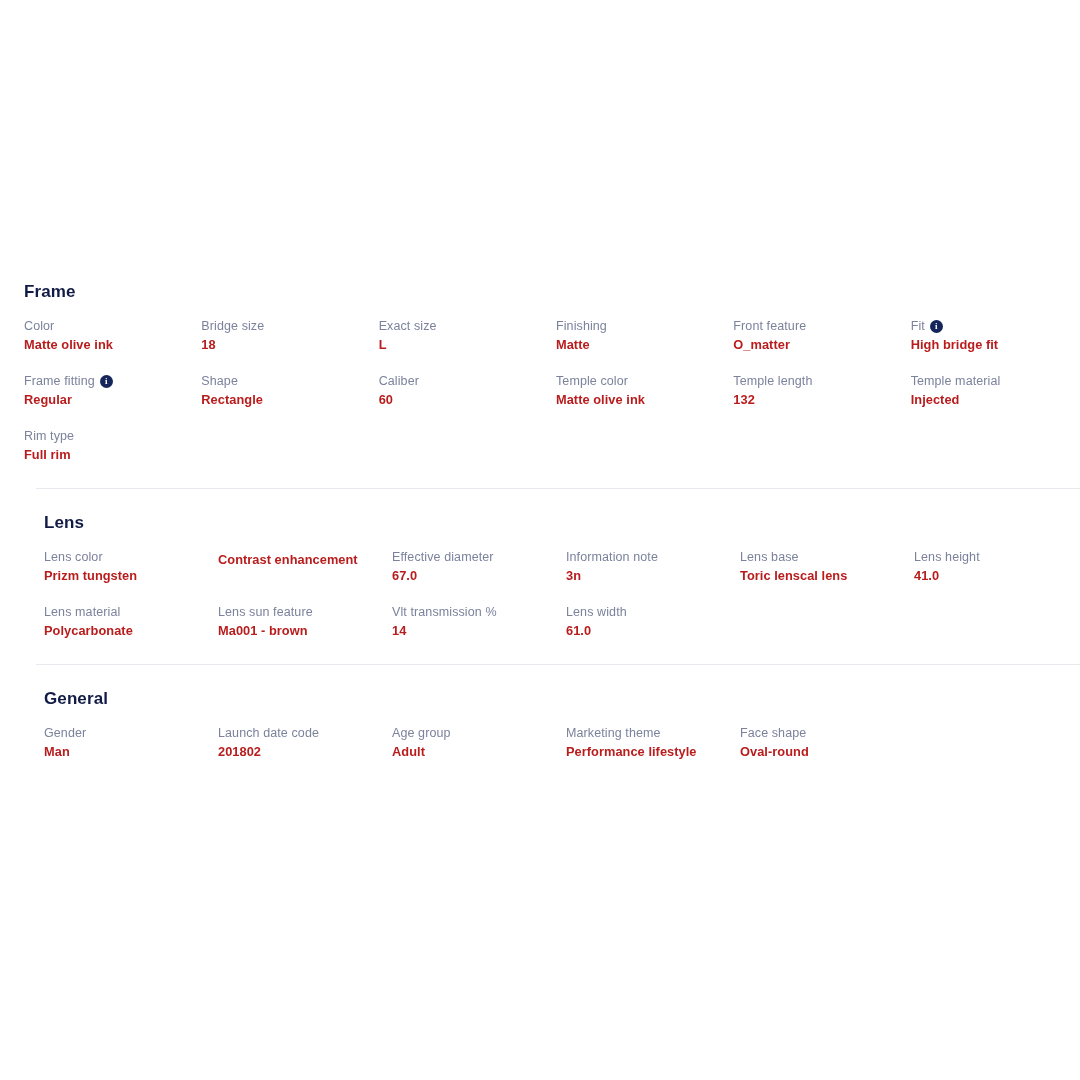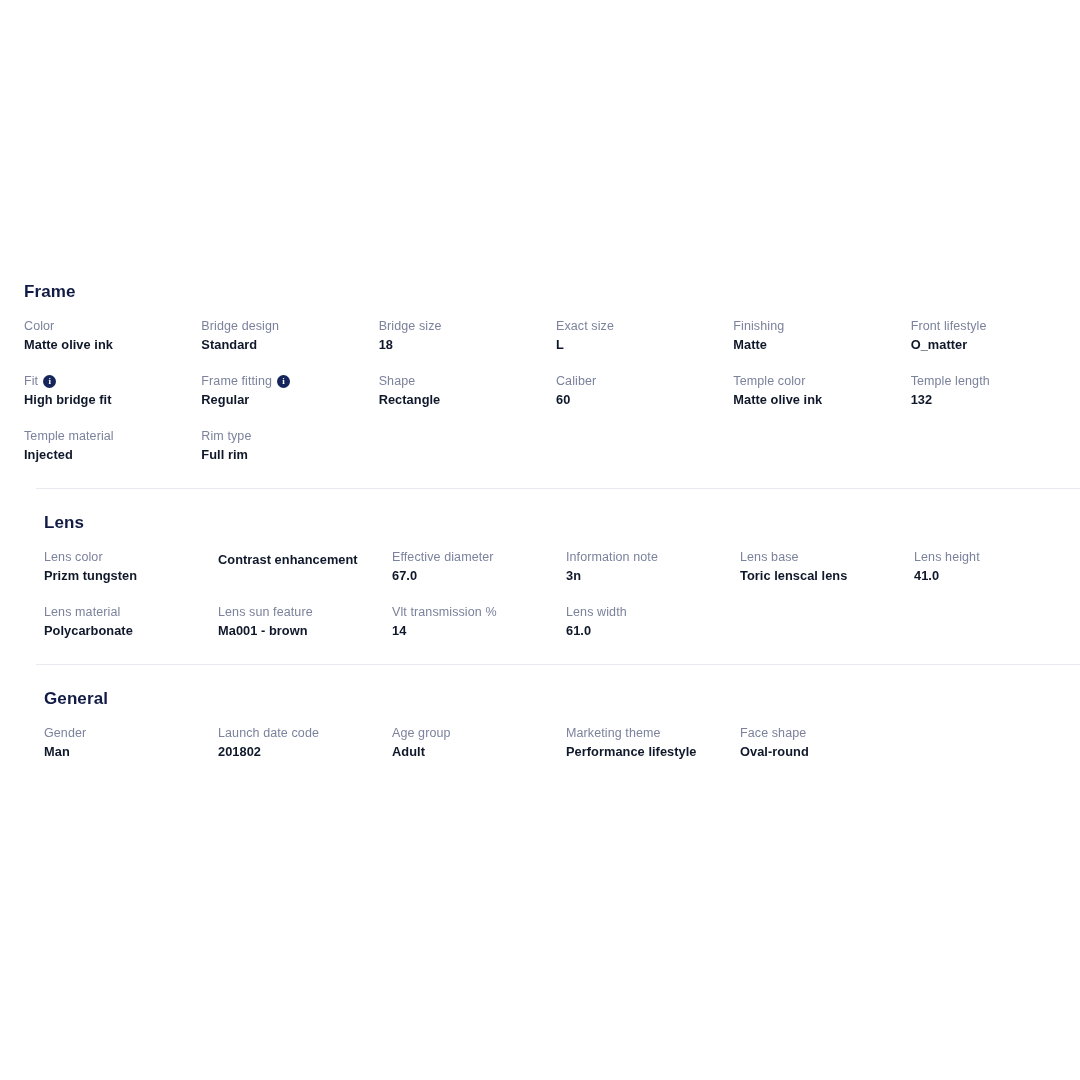--- a/index.html
+++ b/index.html
@@ -59,21 +59,21 @@
     font-weight: normal;
     line-height: 16px;
     letter-spacing: 0.1px;
     display: flex;
     align-items: center;
     gap: 5px;
     white-space: nowrap;
   }
   .cell-value {
     font-size: 12.8px;
-    color: #0f172a;
+    color: #b91c1c;
     font-weight: bold;
     line-height: 18px;
     letter-spacing: 0.05px;
     margin-top: 2px;
     white-space: nowrap;
   }
   .info-icon {
     display: inline-flex;
     align-items: center;
     justify-content: center;
@@ -102,42 +102,38 @@
 
     <div class="section section-frame">
       <h2 class="section-title">Frame</h2>
       <div class="grid">
 
         <div class="cell">
           <div class="cell-label">Color</div>
           <div class="cell-value">Matte olive ink</div>
         </div>
 
-        <div class="cell">
-          <div class="cell-label">Bridge design</div>
-          <div class="cell-value">Standard</div>
-        </div>
 
         <div class="cell">
           <div class="cell-label">Bridge size</div>
           <div class="cell-value">18</div>
         </div>
 
         <div class="cell">
           <div class="cell-label">Exact size</div>
           <div class="cell-value">L</div>
         </div>
 
         <div class="cell">
           <div class="cell-label">Finishing</div>
           <div class="cell-value">Matte</div>
         </div>
 
         <div class="cell">
-          <div class="cell-label">Front lifestyle</div>
+          <div class="cell-label">Front feature</div>
           <div class="cell-value">O_matter</div>
         </div>
 
         <div class="cell">
           <div class="cell-label">
             <span>Fit</span>
             <span class="info-icon">i</span>
           </div>
           <div class="cell-value">High bridge fit</div>
         </div>

